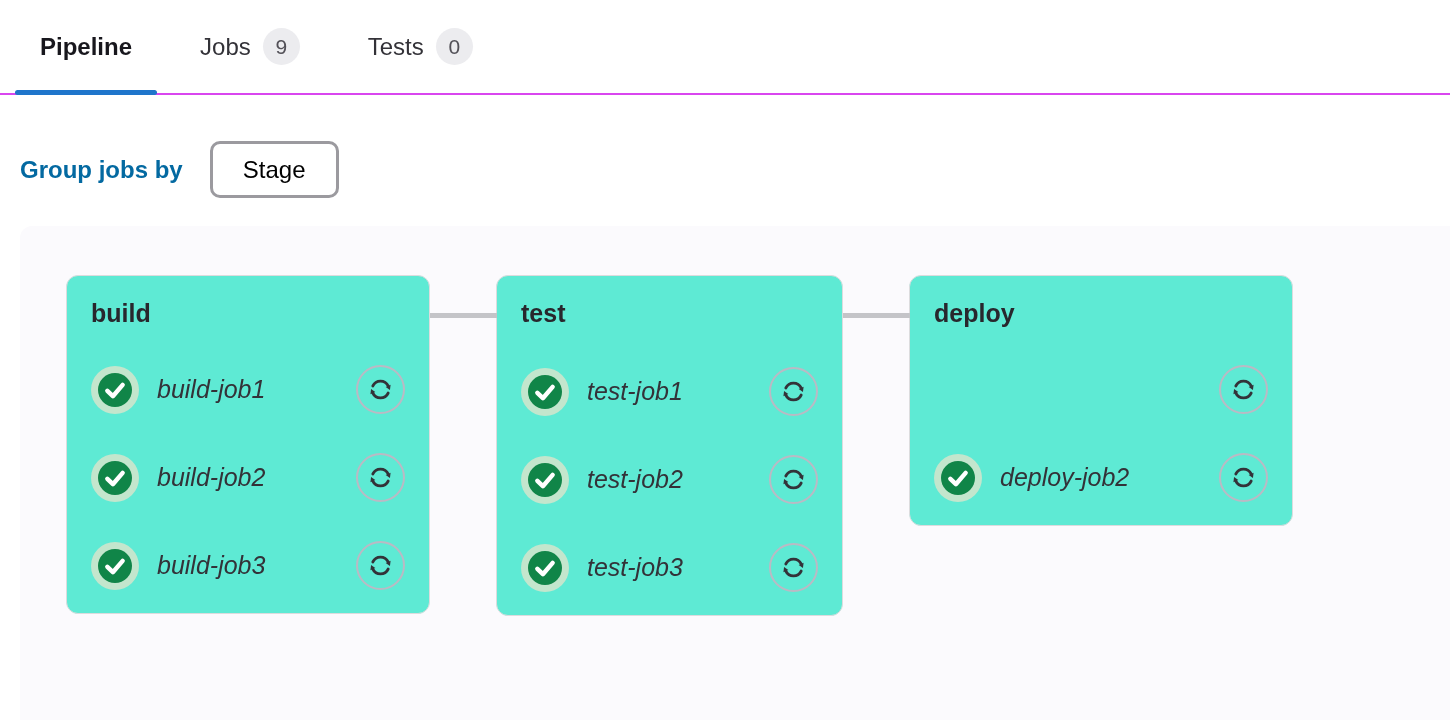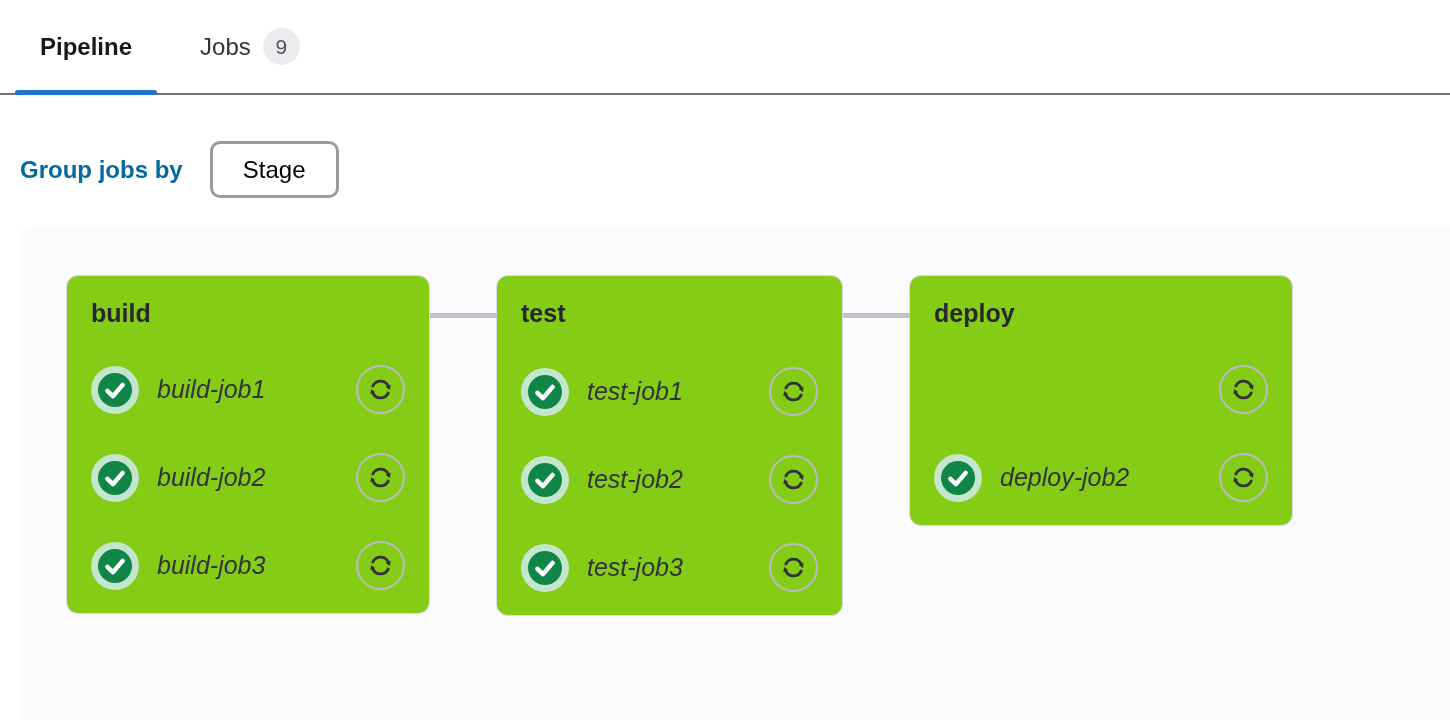--- a/index.html
+++ b/index.html
@@ -8,21 +8,21 @@
     width: 1450px; height: 722px; overflow: hidden;
     background: #ffffff;
     font-family: "Liberation Sans", sans-serif;
     color: #28272d;
   }
 
   
   .tab-bar {
     display: flex; align-items: stretch;
     height: 95px; padding-left: 15px; gap: 18px;
-    border-bottom: 2px solid #737373;
+    border-bottom: 2px solid #d946ef;
   }
   .tab {
     position: relative;
     display: flex; align-items: center; gap: 12px;
     padding: 0 25px;
     font-size: 24px; color: #333238;
     background: none; border: none; cursor: pointer;
     font-family: inherit;
   }
   .tab.active { font-weight: 700; color: #18171d; }
@@ -66,21 +66,21 @@
   .graph {
     margin: 28px 0 0 20px;
     width: 1430px; height: 494px;
     background: #fbfafd;
     border-radius: 12px 0 0 0;
     padding: 49px 0 0 46px;
     display: flex; align-items: flex-start; gap: 66px;
   }
   .stage {
     position: relative;
-    background: #84cc16;
+    background: #5eead4;
     border: 1px solid #dcdcde;
     border-radius: 12px;
     padding: 22px 24px 23px 24px;
   }
   .stage + .stage::before {
     content: ""; position: absolute;
     left: -67px; top: 37px; width: 67px; height: 5px;
     background: #c4c4c8;
   }
   .stage-build  { width: 364px; }
@@ -137,20 +137,24 @@
 </svg>
 
 <nav class="tab-bar">
   <button class="tab active">
     <span>Pipeline</span>
   </button>
   <button class="tab">
     <span>Jobs</span>
     <span class="badge">9</span>
   </button>
+  <button class="tab">
+    <span>Tests</span>
+    <span class="badge">0</span>
+  </button>
 </nav>
 
 <div class="group-row">
   <span class="group-label">Group jobs by</span>
   <div class="segmented">
     <button class="seg-btn selected">Stage</button>
   </div>
 </div>
 
 <div class="graph">

